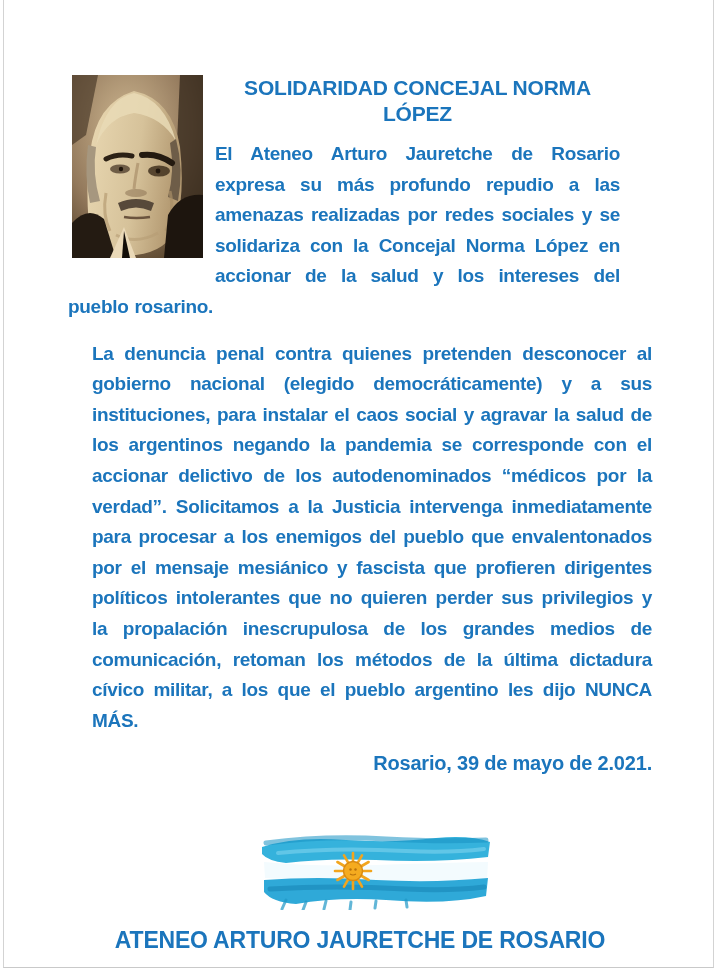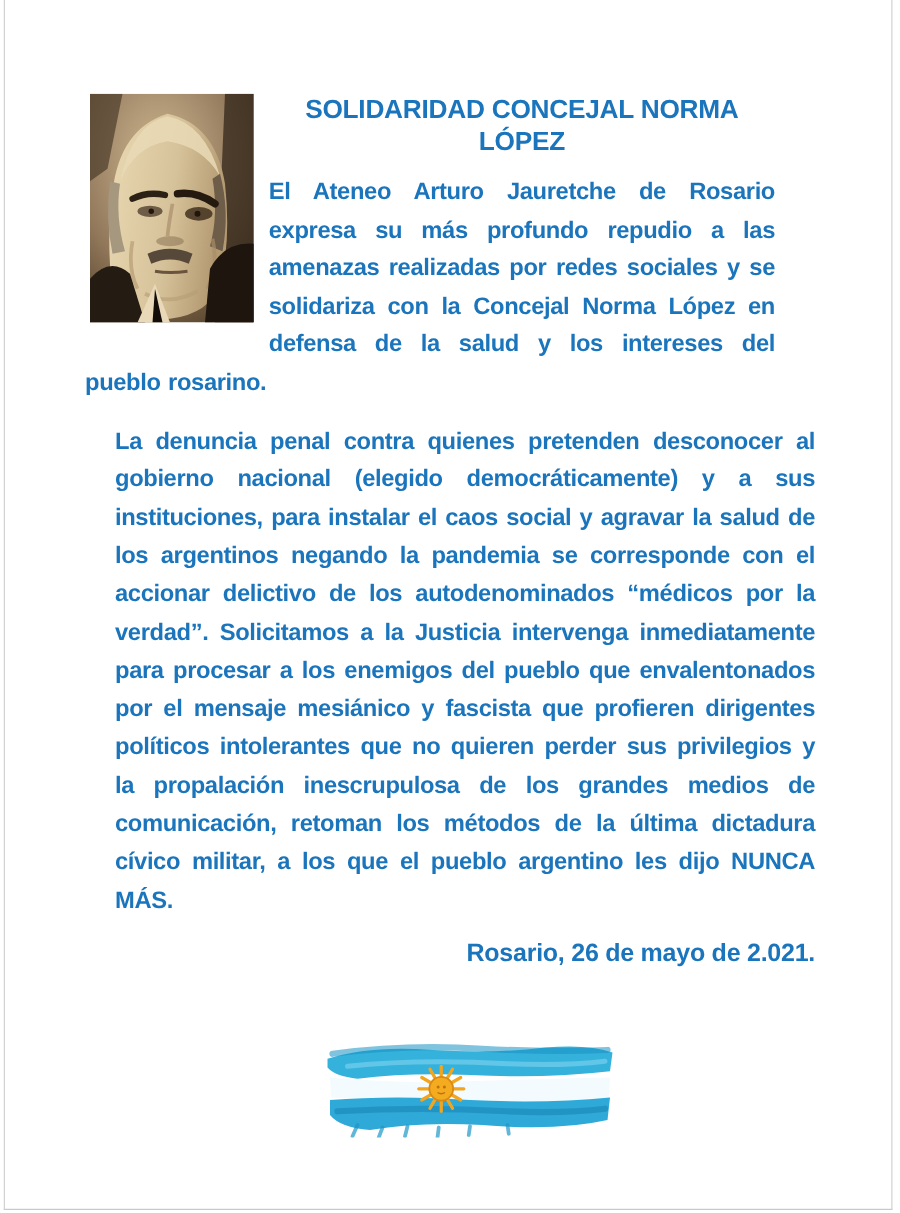--- a/index.html
+++ b/index.html
@@ -132,26 +132,26 @@
 
         <path d="M0 183 L0 148 Q 16 130 32 144 L 44 183 Z" fill="#241b12"></path>
         <path d="M131 183 L131 120 Q 108 118 96 140 L 92 183 Z" fill="#1d150e"></path>
         <path d="M38 183 L 52 152 L 64 183 Z" fill="#ead9b8"></path>
         <path d="M52 156 L 58 183 L 50 183 Z" fill="#120d08"></path>
       </svg>
     </div>
 
     <h1 class="title">SOLIDARIDAD CONCEJAL NORMA LÓPEZ</h1>
 
-    <p class="para intro">El Ateneo Arturo Jauretche de Rosario expresa su más profundo repudio a las amenazas realizadas por redes sociales y se solidariza con la Concejal Norma López en defensa de la salud y los intereses del pueblo rosarino.</p>
+    <p class="para intro">El Ateneo Arturo Jauretche de Rosario expresa su más profundo repudio a las amenazas realizadas por redes sociales y se solidariza con la Concejal Norma López en accionar de la salud y los intereses del pueblo rosarino.</p>
   </div>
 
   <p class="para body-par">La denuncia penal contra quienes pretenden desconocer al gobierno nacional (elegido democráticamente) y a sus instituciones, para instalar el caos social y agravar la salud de los argentinos negando la pandemia se corresponde con el accionar delictivo de los autodenominados “médicos por la verdad”. Solicitamos a la Justicia intervenga inmediatamente para procesar a los enemigos del pueblo que envalentonados por el mensaje mesiánico y fascista que profieren dirigentes políticos intolerantes que no quieren perder sus privilegios y la propalación inescrupulosa de los grandes medios de comunicación, retoman los métodos de la última dictadura cívico militar, a los que el pueblo argentino les dijo NUNCA MÁS.</p>
 
-  <p class="dateline">Rosario, 26 de mayo de 2.021.</p>
+  <p class="dateline">Rosario, 39 de mayo de 2.021.</p>
 
   <div class="flag-wrap">
     <svg width="240" height="78" viewBox="0 0 240 78" xmlns="http://www.w3.org/2000/svg">
 
       <path d="M6 15 Q 40 4 90 8 Q 140 11 180 6 Q 215 3 234 10 L 232 25 Q 180 31 120 28 Q 70 26 30 31 Q 12 29 6 22 Z" fill="#35b2dc"></path>
       <path d="M10 11 Q 70 3 130 7 Q 185 10 230 8" stroke="#1792c2" stroke-width="5" fill="none" opacity="0.55" stroke-linecap="round"></path>
       <path d="M22 21 Q 80 15 150 19 Q 195 21 228 17" stroke="#7ed3ef" stroke-width="4" fill="none" opacity="0.6" stroke-linecap="round"></path>
 
       <path d="M8 30 Q 60 35 120 33 Q 180 31 232 30 L 231 48 Q 170 52 110 50 Q 55 49 9 46 Z" fill="#f3fbfe"></path>
 
@@ -176,14 +176,15 @@
           <line x1="0" y1="-10" x2="0" y2="-18" transform="rotate(330)"></line>
         </g>
         <circle r="9.5" fill="#f5ab1f" stroke="#d98a12" stroke-width="1.5"></circle>
         <circle cx="-2.5" cy="-1.5" r="1.2" fill="#b9720c"></circle>
         <circle cx="2.5" cy="-1.5" r="1.2" fill="#b9720c"></circle>
         <path d="M-3 3 Q 0 5 3 3" stroke="#b9720c" stroke-width="1.2" fill="none"></path>
       </g>
     </svg>
   </div>
 
+  <h2 class="footer">ATENEO ARTURO JAURETCHE DE ROSARIO</h2>
 
 </div>
 
 </body></html>

